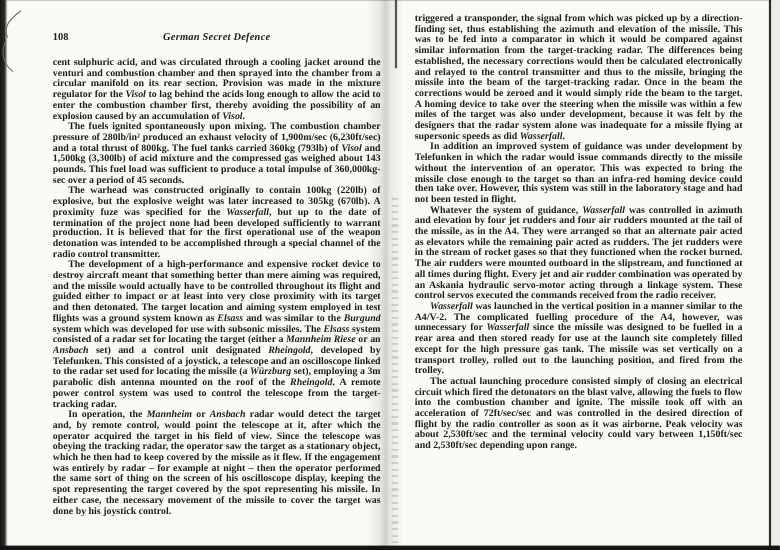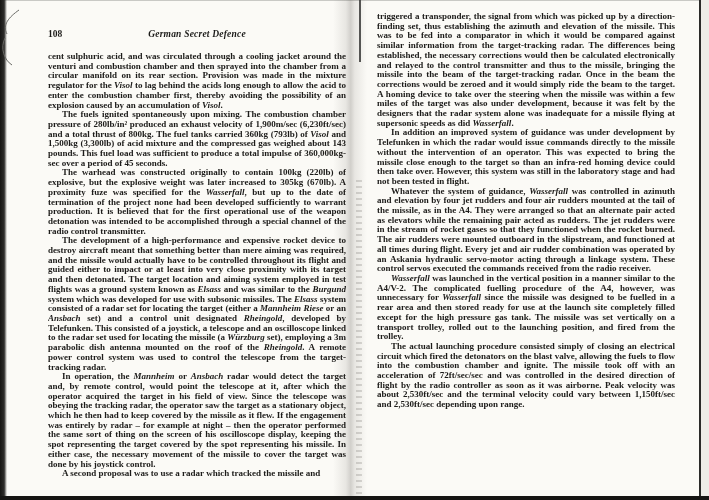--- a/index.html
+++ b/index.html
@@ -108,21 +108,20 @@
     <div class="head-row">
       <span class="head-folio head-folio--left">108</span>
       <div class="head-title">German Secret Defence</div>
     </div>
     <div class="page-body">
       <p class="cont">cent sulphuric acid, and was circulated through a cooling jacket around the venturi and combustion chamber and then sprayed into the chamber from a circular manifold on its rear section. Provision was made in the mixture regulator for the <i>Visol</i> to lag behind the acids long enough to allow the acid to enter the combustion chamber first, thereby avoiding the possibility of an explosion caused by an accumulation of <i>Visol</i>.</p>
       <p>The fuels ignited spontaneously upon mixing. The combustion chamber pressure of 280lb/in² produced an exhaust velocity of 1,900m/sec (6,230ft/sec) and a total thrust of 800kg. The fuel tanks carried 360kg (793lb) of <i>Visol</i> and 1,500kg (3,300lb) of acid mixture and the compressed gas weighed about 143 pounds. This fuel load was sufficient to produce a total impulse of 360,000kg-sec over a period of 45 seconds.</p>
       <p>The warhead was constructed originally to contain 100kg (220lb) of explosive, but the explosive weight was later increased to 305kg (670lb). A proximity fuze was specified for the <i>Wasserfall</i>, but up to the date of termination of the project none had been developed sufficiently to warrant production. It is believed that for the first operational use of the weapon detonation was intended to be accomplished through a special channel of the radio control transmitter.</p>
       <p>The development of a high-performance and expensive rocket device to destroy aircraft meant that something better than mere aiming was required, and the missile would actually have to be controlled throughout its flight and guided either to impact or at least into very close proximity with its target and then detonated. The target location and aiming system employed in test flights was a ground system known as <i>Elsass</i> and was similar to the <i>Burgund</i> system which was developed for use with subsonic missiles. The <i>Elsass</i> system consisted of a radar set for locating the target (either a <i>Mannheim Riese</i> or an <i>Ansbach</i> set) and a control unit designated <i>Rheingold</i>, developed by Telefunken. This consisted of a joystick, a telescope and an oscilloscope linked to the radar set used for locating the missile (a <i>Würzburg</i> set), employing a 3m parabolic dish antenna mounted on the roof of the <i>Rheingold</i>. A remote power control system was used to control the telescope from the target-tracking radar.</p>
       <p>In operation, the <i>Mannheim</i> or <i>Ansbach</i> radar would detect the target and, by remote control, would point the telescope at it, after which the operator acquired the target in his field of view. Since the telescope was obeying the tracking radar, the operator saw the target as a stationary object, which he then had to keep covered by the missile as it flew. If the engagement was entirely by radar – for example at night – then the operator performed the same sort of thing on the screen of his oscilloscope display, keeping the spot representing the target covered by the spot representing his missile. In either case, the necessary movement of the missile to cover the target was done by his joystick control.</p>
-      <p>A second proposal was to use a radar which tracked the missile and</p>
     </div>
   </div>
 
   <div class="page page--right">
     <div class="page-body">
       <p class="cont">triggered a transponder, the signal from which was picked up by a direction-finding set, thus establishing the azimuth and elevation of the missile. This was to be fed into a comparator in which it would be compared against similar information from the target-tracking radar. The differences being established, the necessary corrections would then be calculated electronically and relayed to the control transmitter and thus to the missile, bringing the missile into the beam of the target-tracking radar. Once in the beam the corrections would be zeroed and it would simply ride the beam to the target. A homing device to take over the steering when the missile was within a few miles of the target was also under development, because it was felt by the designers that the radar system alone was inadequate for a missile flying at supersonic speeds as did <i>Wasserfall</i>.</p>
       <p>In addition an improved system of guidance was under development by Telefunken in which the radar would issue commands directly to the missile without the intervention of an operator. This was expected to bring the missile close enough to the target so than an infra-red homing device could then take over. However, this system was still in the laboratory stage and had not been tested in flight.</p>
       <p>Whatever the system of guidance, <i>Wasserfall</i> was controlled in azimuth and elevation by four jet rudders and four air rudders mounted at the tail of the missile, as in the A4. They were arranged so that an alternate pair acted as elevators while the remaining pair acted as rudders. The jet rudders were in the stream of rocket gases so that they functioned when the rocket burned. The air rudders were mounted outboard in the slipstream, and functioned at all times during flight. Every jet and air rudder combination was operated by an Askania hydraulic servo-motor acting through a linkage system. These control servos executed the commands received from the radio receiver.</p>
       <p><i>Wasserfall</i> was launched in the vertical position in a manner similar to the A4/V-2. The complicated fuelling procedure of the A4, however, was unnecessary for <i>Wasserfall</i> since the missile was designed to be fuelled in a rear area and then stored ready for use at the launch site completely filled except for the high pressure gas tank. The missile was set vertically on a transport trolley, rolled out to the launching position, and fired from the trolley.</p>
       <p>The actual launching procedure consisted simply of closing an electrical circuit which fired the detonators on the blast valve, allowing the fuels to flow into the combustion chamber and ignite. The missile took off with an acceleration of 72ft/sec/sec and was controlled in the desired direction of flight by the radio controller as soon as it was airborne. Peak velocity was about 2,530ft/sec and the terminal velocity could vary between 1,150ft/sec and 2,530ft/sec depending upon range.</p>

